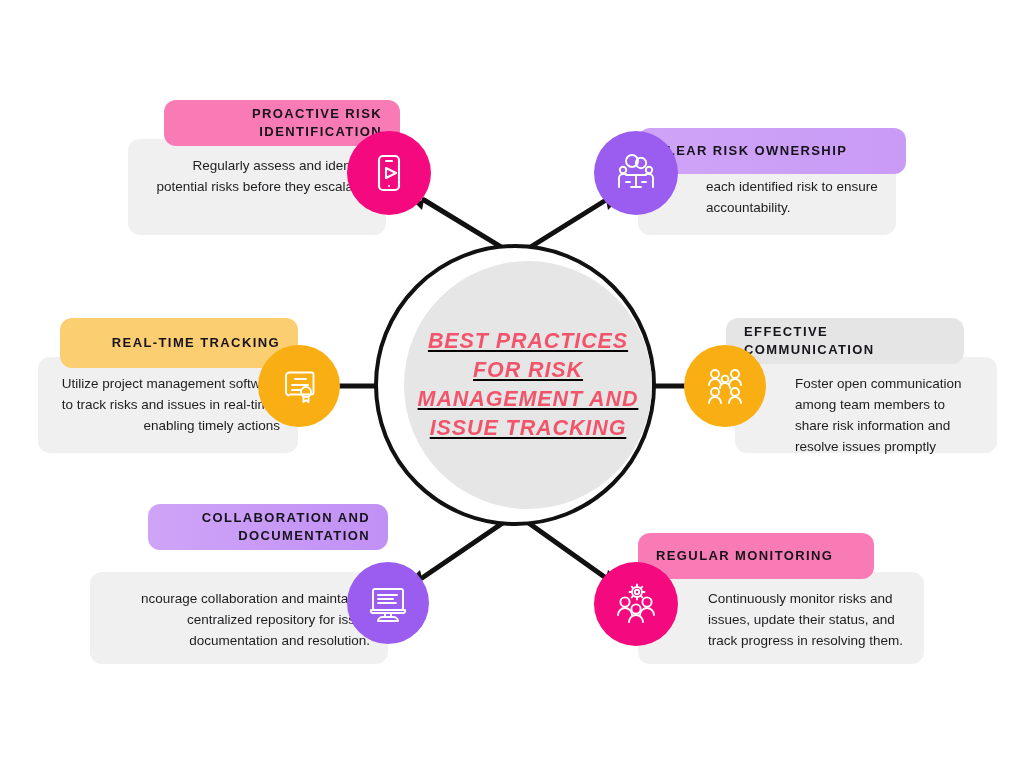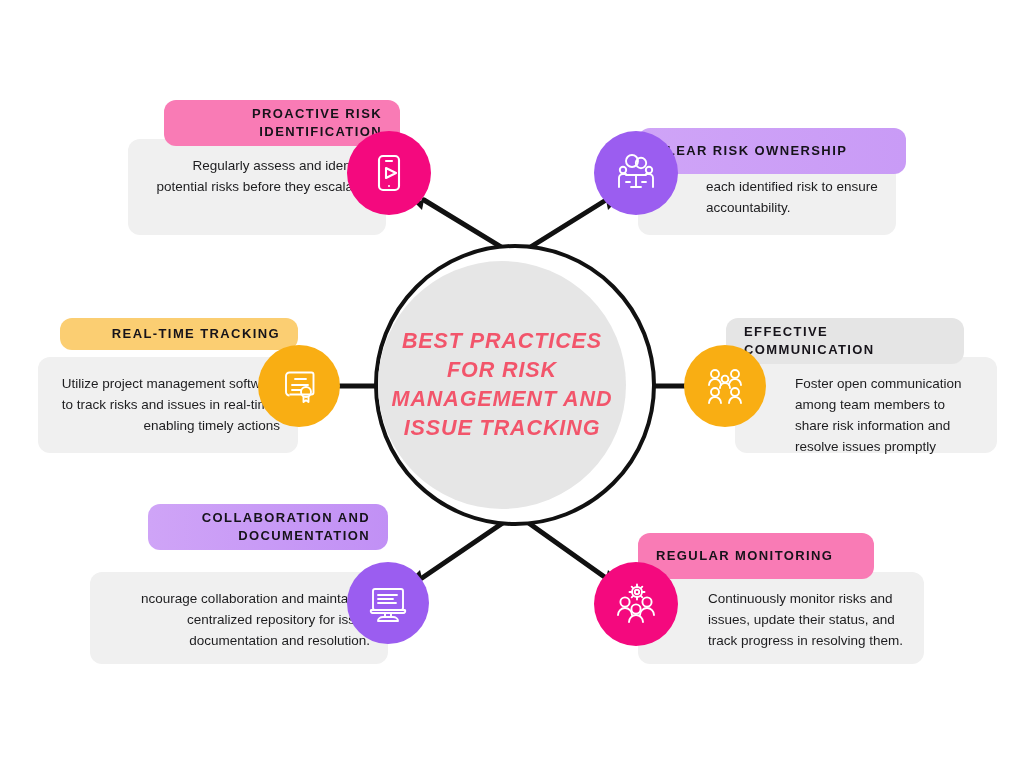--- a/index.html
+++ b/index.html
@@ -40,21 +40,22 @@
     left: 374px;
     top: 244px;
     width: 282px;
     height: 282px;
     border-radius: 50%;
     border: 4px solid #111111;
     box-sizing: border-box;
     background: #ffffff;
     display: flex;
     align-items: center;
-    justify-content: flex-start;
+    justify-content: flex-end;
+    text-decoration: underline;
   }
   .hub-inner {
     width: 248px;
     height: 248px;
     border-radius: 50%;
     background: #e6e6e6;
     display: flex;
     align-items: center;
     justify-content: center;
   }
@@ -134,21 +135,21 @@
     left: 638px; top: 139px; width: 258px; height: 96px;
   }
   #card-ownership .card-body .txt { padding-left: 50px; }
   #card-ownership .bubble {
     left: 594px; top: 131px; width: 84px; height: 84px;
     background: #9B5DF0;
   }
 
   
   #card-realtime .card-head {
-    left: 60px; top: 318px; width: 238px; height: 32px;
+    left: 60px; top: 318px; width: 238px; height: 50px;
     background: #FBCE72;
   }
   #card-realtime .card-body {
     left: 38px; top: 357px; width: 260px; height: 96px;
   }
   #card-realtime .bubble {
     left: 258px; top: 345px; width: 82px; height: 82px;
     background: #F9AE13;
   }
 

